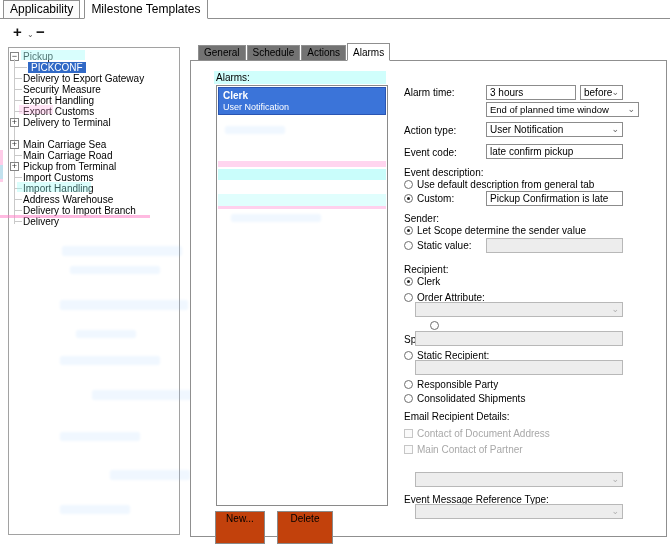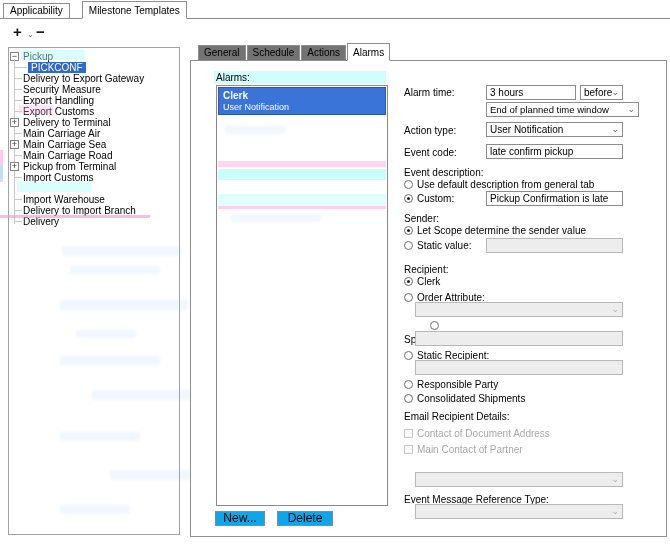--- a/index.html
+++ b/index.html
@@ -5,22 +5,22 @@
   html,body{margin:0;padding:0;}
   body{
     width:670px;height:545px;position:relative;overflow:hidden;
     background:#ffffff;font-family:"Liberation Sans",sans-serif;color:#000;
     -webkit-font-smoothing:antialiased;
   }
   
   .maintabs{position:absolute;left:0;top:0;width:670px;height:19px;}
   .maintabs .rule{position:absolute;left:0;top:18px;width:670px;height:1px;background:#8f8f8f;z-index:1;}
   .maintabs .tabs{position:absolute;left:3px;bottom:0;display:flex;align-items:flex-end;}
-  .mtab{border:1px solid #8f8f8f;border-bottom:none;background:#fbfbfb;font-size:10px;
-        padding:1px 6px 2px;margin-right:12px;position:relative;z-index:2;margin-bottom:1px;white-space:nowrap;cursor:default;}
+  .mtab{border:1px solid #8f8f8f;border-bottom:none;background:#fbfbfb;font-size:12px;
+        padding:1px 6px 2px;margin-right:4px;position:relative;z-index:2;margin-bottom:1px;white-space:nowrap;cursor:default;}
   .mtab.active{background:#fff;padding-top:3px;margin-bottom:0;border-bottom:1px solid #fff;z-index:3;}
   
   .tbtn{position:absolute;font-weight:bold;font-size:15px;line-height:14px;color:#111;cursor:default;}
   .tchev{position:absolute;font-size:8px;color:#555;}
   
   .tree{position:absolute;left:8px;top:47px;width:172px;height:488px;border:1px solid #a2a2a2;
         background:#fff;box-sizing:border-box;}
   .trunk{position:absolute;left:5px;top:8px;width:1px;height:168px;background:#c9c9c9;}
   .trow{position:absolute;left:0;width:168px;height:11px;line-height:11px;font-size:10px;white-space:nowrap;cursor:default;}
   .trow .tick{position:absolute;left:5px;top:5px;width:8px;height:1px;background:#c9c9c9;}
@@ -41,22 +41,22 @@
          background:#fff;box-sizing:border-box;z-index:2;}
   
   .alabel{position:absolute;left:25px;top:11px;font-size:10px;z-index:2;}
   .alabel-hl{position:absolute;left:23px;top:10px;width:172px;height:13px;background:rgba(170,253,250,.55);}
   .listbox{position:absolute;left:25px;top:24px;width:172px;height:421px;border:1px solid #8a8a8a;
            background:#fff;box-sizing:border-box;}
   .alarm-sel{position:absolute;left:1px;top:1px;width:168px;height:28px;background:#3b74d9;
              border:1px solid #2a55b2;box-sizing:border-box;color:#fff;padding:1px 4px;}
   .alarm-sel .t1{font-size:10px;font-weight:bold;line-height:13px;}
   .alarm-sel .t2{font-size:9px;line-height:11px;}
-  .btn{position:absolute;border:1px solid #8a8a8a;background:#0ea5e9;font-size:12px;text-align:center;
-       line-height:13px;height:15px;box-sizing:border-box;cursor:default;}
+  .btn{position:absolute;border:1px solid #8a8a8a;background:#c2410c;font-size:10px;text-align:center;
+       line-height:13px;height:33px;box-sizing:border-box;cursor:default;}
   
   .slabel{position:absolute;font-size:10px;white-space:nowrap;}
   .field{position:absolute;height:15px;box-sizing:border-box;border:1px solid #8c8c8c;background:#fff;
          font-size:10px;line-height:13px;padding:0 3px;white-space:nowrap;overflow:hidden;}
   .select{padding-right:24px;}
   .select::after{content:"⌄";position:absolute;right:3px;top:0;font-size:9px;color:#666;line-height:12px;}
   .field.dis{background:#ededed;border-color:#b8b8b8;}
   .field.dis::after{color:#b0b0b0;}
   .tight{font-size:9.5px;}
   .opt{position:absolute;height:11px;display:flex;align-items:center;gap:4px;font-size:10px;white-space:nowrap;cursor:default;}
@@ -108,43 +108,43 @@
     <span class="tlabel">Export Handling</span>
   </div>
   <div class="trow" style="top:58px">
     <span class="tick"></span>
     <span class="tlabel">Export Customs</span>
   </div>
   <div class="trow" style="top:69px">
     <span class="exp plus"></span>
     <span class="tlabel">Delivery to Terminal</span>
   </div>
-  <div class="trow" style="top:80px">
-    <span class="tick"></span>
-    <span class="tlabel">Main Carriage Air</span>
-  </div>
   <div class="trow" style="top:91px">
     <span class="exp plus"></span>
     <span class="tlabel">Main Carriage Sea</span>
   </div>
   <div class="trow" style="top:113px">
     <span class="exp plus"></span>
     <span class="tlabel">Pickup from Terminal</span>
   </div>
   <div class="trow" style="top:102px">
     <span class="tick"></span>
     <span class="tlabel">Main Carriage Road</span>
   </div>
   <div class="trow" style="top:124px">
     <span class="tick"></span>
     <span class="tlabel">Import Customs</span>
   </div>
+  <div class="trow" style="top:135px">
+    <span class="tick"></span>
+    <span class="tlabel">Import Handling</span>
+  </div>
   <div class="trow" style="top:146px">
     <span class="tick"></span>
-    <span class="tlabel">Import Warehouse</span>
+    <span class="tlabel">Address Warehouse</span>
   </div>
   <div class="trow" style="top:157px">
     <span class="tick"></span>
     <span class="tlabel">Delivery to Import Branch</span>
   </div>
   <div class="trow" style="top:168px">
     <span class="tick"></span>
     <span class="tlabel">Delivery</span>
   </div>
 

